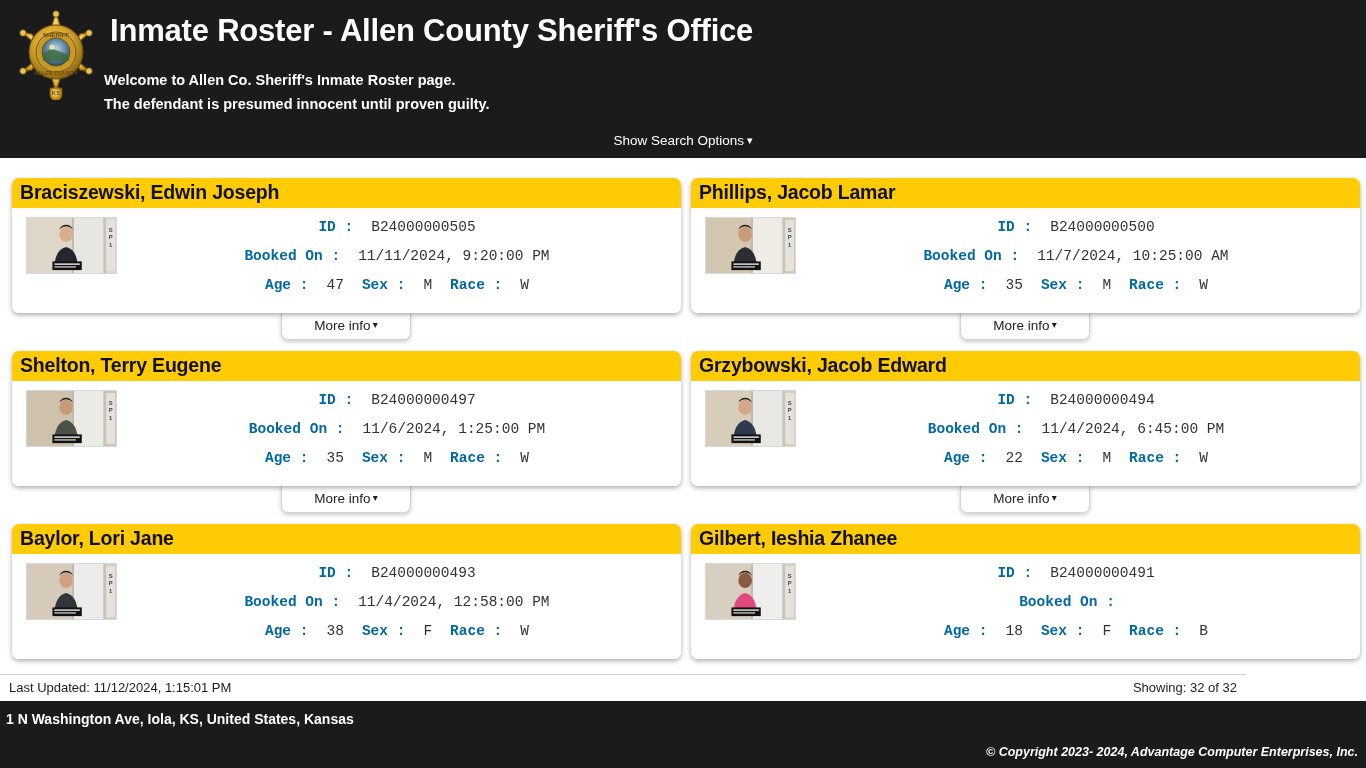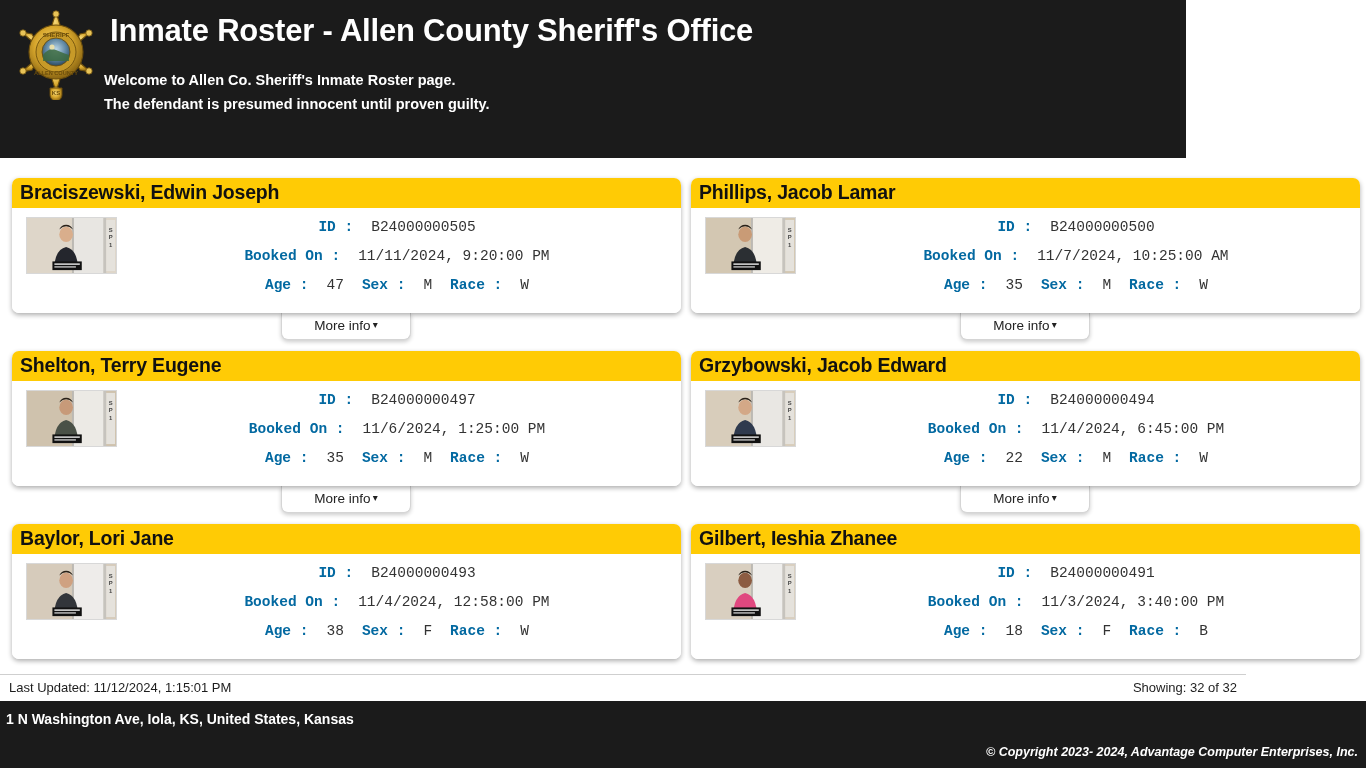--- a/index.html
+++ b/index.html
@@ -7,21 +7,21 @@
     width: 1366px; height: 768px;
     background: #ffffff;
     font-family: "Liberation Sans", sans-serif;
     overflow: hidden;
   }
   .page { position: relative; width: 1366px; height: 768px; }
 
   
   .header {
     position: absolute; left: 0; top: 0;
-    width: 1186px; height: 158px;
+    width: 1366px; height: 158px;
     background: #1b1b1b;
     color: #ffffff;
   }
   .badge-wrap {
     position: absolute; left: 14px; top: 8px;
     width: 84px; height: 92px;
   }
   .badge-wrap svg { display: block; width: 84px; height: 92px; }
 
   .title {
@@ -203,20 +203,23 @@
 
         <path d="M36,80 h12 v7 a6,6 0 0 1 -12,0 Z" fill="url(#gold)" stroke="#6d4f0d" stroke-width="0.9"></path>
         <text x="42" y="87" text-anchor="middle" font-family="'Liberation Sans',sans-serif" font-size="6" font-weight="bold" fill="#6a4c0b">KS</text>
       </svg>
     </div>
 
     <div class="title">Inmate Roster - Allen County Sheriff's Office</div>
     <div class="welcome-1">Welcome to Allen Co. Sheriff's Inmate Roster page.</div>
     <div class="welcome-2">The defendant is presumed innocent until proven guilty.</div>
 
+    <div class="search-toggle">
+      <span>Show Search Options</span><span class="chev">▾</span>
+    </div>
   </div>
 
   <div class="grid">
       <div class="more-info" style="left: 281px; top: 155px;"><span>More info</span><span class="chev">▾</span></div>
       <div class="card-slot" style="left: 12px; top: 20px;">
         <div class="card">
           <div class="card-head">Braciszewski, Edwin Joseph</div>
           <div class="card-body">
             <div class="mug">
               <svg viewBox="0 0 91 57" preserveAspectRatio="none">
@@ -384,21 +387,21 @@
                 <ellipse cx="40" cy="17" rx="7" ry="8" fill="#8c5c42"></ellipse>
                 <path d="M33,12 q7,-7 14,0 q-2,-5 -7,-5 q-5,0 -7,5 Z" fill="#2a2118"></path>
                 <path d="M28,53 q0,-20 12,-23 q12,3 12,23 Z" fill="#e0487f"></path>
                 <rect x="26" y="45" width="30" height="9" fill="#111"></rect>
                 <rect x="28" y="47" width="26" height="1.6" fill="#d8d8d8"></rect>
                 <rect x="28" y="50" width="22" height="1.4" fill="#c9c9c9"></rect>
               </svg>
             </div>
             <div class="fields">
               <div class="frow"><span class="flabel">ID :</span><span class="fgap"></span><span class="fval">B24000000491</span></div>
-              <div class="frow"><span class="flabel">Booked On :</span><span class="fgap"></span><span class="fval">11/3/2024, 3:40:00 PM</span></div>
+              <div class="frow"><span class="flabel">Booked On :</span><span class="fgap"></span></div>
               <div class="frow"><span class="flabel">Age :</span><span class="fgap"></span><span class="fval">18</span><span class="fgap"></span><span class="flabel">Sex :</span><span class="fgap"></span><span class="fval">F</span><span class="fgap"></span><span class="flabel">Race :</span><span class="fgap"></span><span class="fval">B</span></div>
             </div>
           </div>
         </div>
       </div>
     </div>
 
   <div class="status-bar">
     <div class="status-left">Last Updated: 11/12/2024, 1:15:01 PM</div>
     <div class="status-right">Showing: 32 of 32</div>

